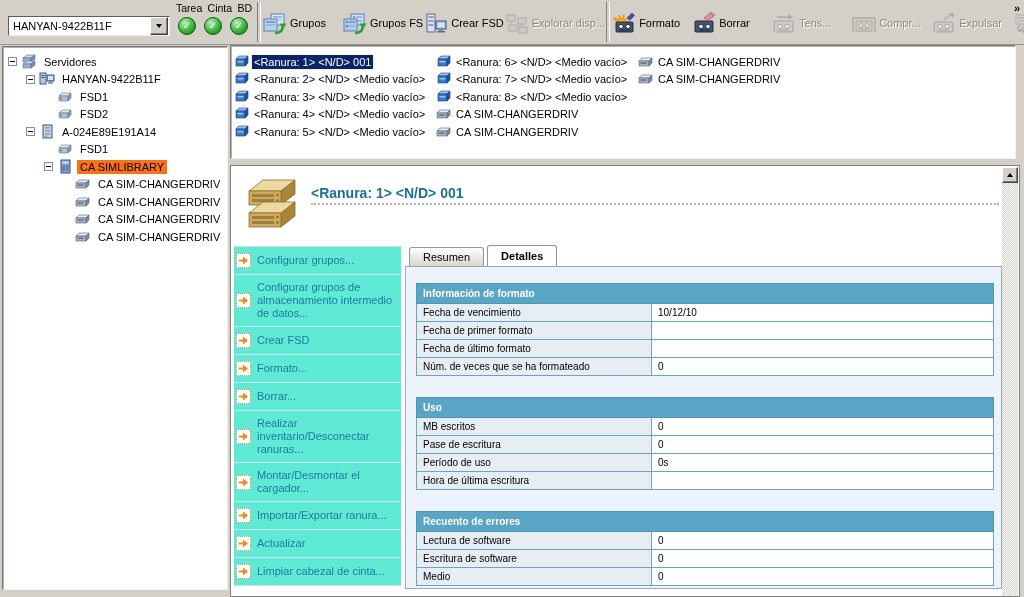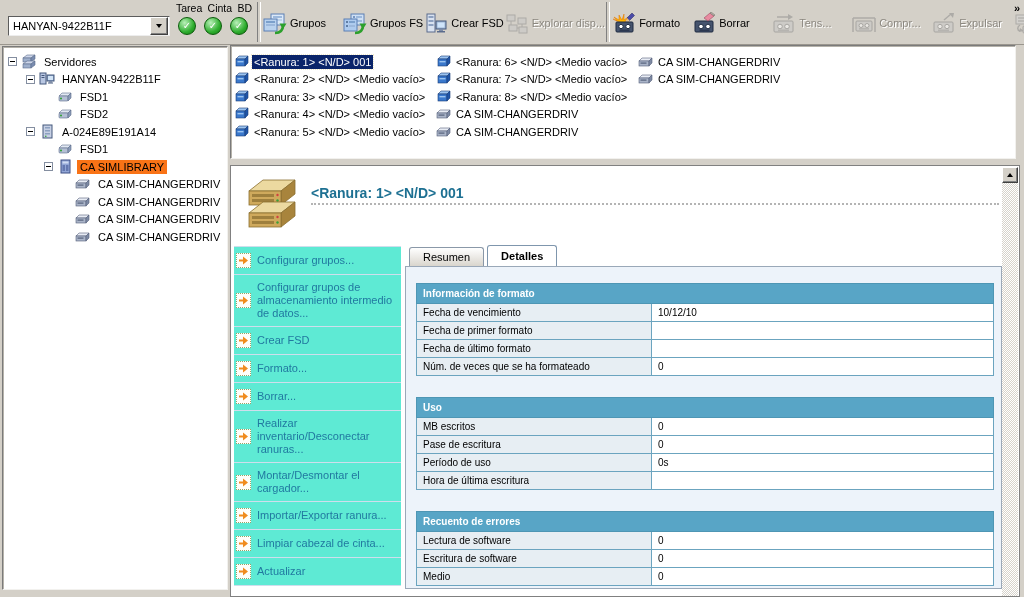--- a/index.html
+++ b/index.html
@@ -641,30 +641,30 @@
         </span>
       <span>Importar/Exportar ranura...</span>
     </div>
     <div class="menu-item">
       <span class="menu-arrow">
           <svg width="11" height="11" viewBox="0 0 11 11">
             <path d="M1 5.5h5" stroke="#f08c1e" stroke-width="2"></path>
             <polygon points="5,1.5 10,5.5 5,9.5" fill="#f08c1e"></polygon>
           </svg>
         </span>
+      <span>Actualizar</span>
+    </div>
+    <div class="menu-item">
+      <span class="menu-arrow">
+          <svg width="11" height="11" viewBox="0 0 11 11">
+            <path d="M1 5.5h5" stroke="#f08c1e" stroke-width="2"></path>
+            <polygon points="5,1.5 10,5.5 5,9.5" fill="#f08c1e"></polygon>
+          </svg>
+        </span>
       <span>Limpiar cabezal de cinta...</span>
-    </div>
-    <div class="menu-item">
-      <span class="menu-arrow">
-          <svg width="11" height="11" viewBox="0 0 11 11">
-            <path d="M1 5.5h5" stroke="#f08c1e" stroke-width="2"></path>
-            <polygon points="5,1.5 10,5.5 5,9.5" fill="#f08c1e"></polygon>
-          </svg>
-        </span>
-      <span>Actualizar</span>
     </div>
   </div>
 
   <div class="tabs">
     <div class="tab">Resumen</div>
     <div class="tab active">Detalles</div>
   </div>
 
   <div class="tab-panel">
 

